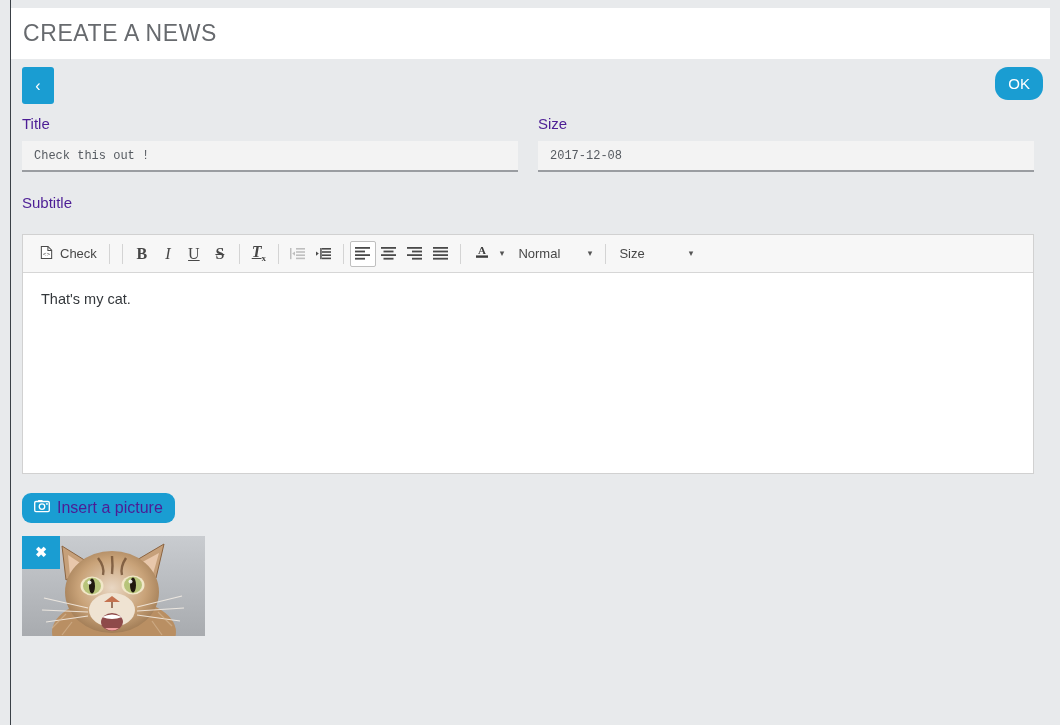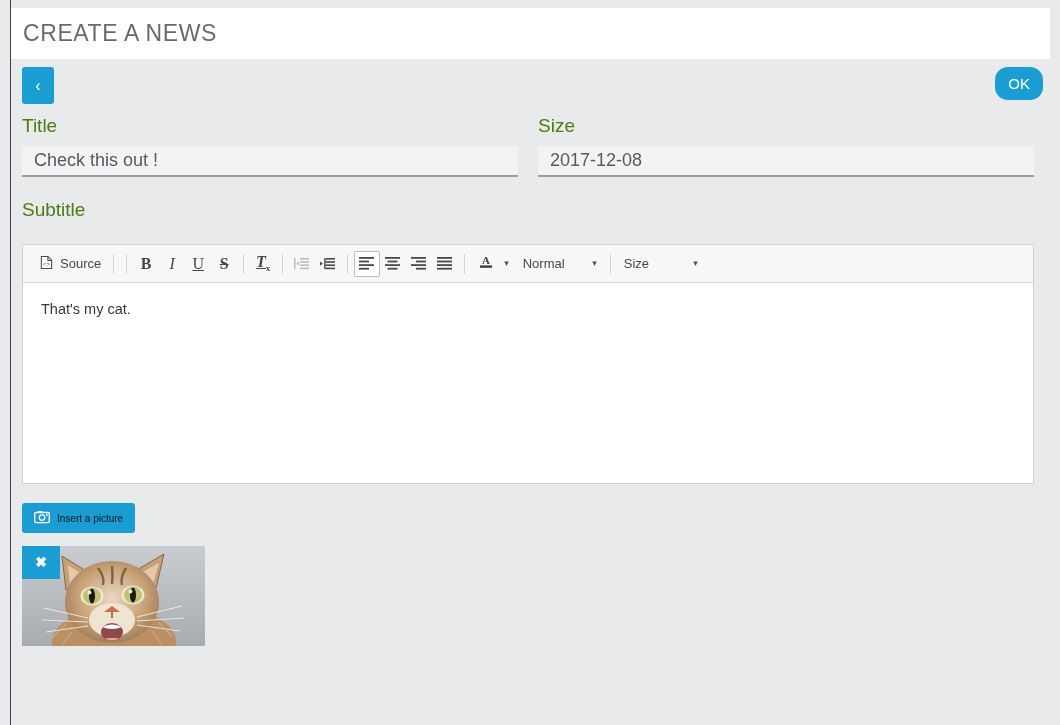--- a/index.html
+++ b/index.html
@@ -44,29 +44,29 @@
     min-width:44px; height:33px; padding:0 13px;
     background:#1a9dd2; border:0; border-radius:13px;
     color:#fff; cursor:pointer; font-size:15px;
     font-family:"Liberation Sans", sans-serif;
   }
   
   .form-area { position:absolute; left:22px; top:115px; width:1012px; }
   .row { display:flex; gap:20px; }
   .field { flex:1 1 0; min-width:0; }
   .field-label {
-    font-size:19px; color:#4d7c0f; margin-bottom:9px; display:block;
+    font-size:15px; color:#4c1d95; margin-bottom:9px; display:block;
   }
   .text-input {
     width:100%; height:31px;
     background:#f3f3f3;
     border:0; border-bottom:2px solid #9a9da1;
     padding:0 12px;
-    font-size:18px; color:#555a60;
-    font-family:Liberation Sans, sans-serif;
+    font-size:12px; color:#555a60;
+    font-family:Liberation Mono, monospace;
     outline:none;
   }
   .field-gap { height:22px; }
   
   .editor {
     margin-top:23px;
     border:1px solid #d1d1d1;
     background:#fff;
   }
   .editor-toolbar {
@@ -136,22 +136,22 @@
     position:absolute; right:3px; bottom:2px;
     width:12px; height:12px; cursor:nwse-resize;
     background:
       linear-gradient(135deg, transparent 0 48%, #b7b7b7 48% 56%, transparent 56% 64%, #b7b7b7 64% 72%, transparent 72% 80%, #b7b7b7 80% 88%, transparent 88%);
   }
   
   .btn-insert {
     margin-top:19px;
     display:inline-flex; align-items:center; gap:7px;
     height:30px; padding:0 12px;
-    background:#1a9dd2; border:0; border-radius:3px;
-    color:#0f172a; font-size:10px; cursor:pointer;
+    background:#1a9dd2; border:0; border-radius:9px;
+    color:#4c1d95; font-size:16px; cursor:pointer;
     font-family:"Liberation Sans", sans-serif;
   }
   .thumb-wrap {
     margin-top:13px; position:relative;
     width:183px; height:100px;
     overflow:hidden;
     background:#b9bbbe;
   }
   .thumb-img { position:absolute; inset:0; }
   .btn-remove {
@@ -203,21 +203,21 @@
     <div class="editor-toolbar">
 
       <div class="tb-source">
         <span>
           <svg width="15" height="15" viewBox="0 0 16 16">
             <path d="M2.5 1.5h7l4 4v9h-11z" fill="#fff" stroke="#4a4a4a" stroke-width="1.1"></path>
             <path d="M9.5 1.6v4.2h4" fill="none" stroke="#4a4a4a" stroke-width="1.1"></path>
             <text x="8" y="12" font-size="6.5" font-family="Liberation Mono, monospace" fill="#4a4a4a" text-anchor="middle">&lt;&gt;</text>
           </svg>
         </span>
-        <span>Source</span>
+        <span>Check</span>
       </div>
 
       <span class="tb-sep"></span>
       <span class="tb-sep"></span>
 
       <button class="tb-btn b-bold">B</button>
       <button class="tb-btn b-ital">I</button>
       <button class="tb-btn b-und">U</button>
       <button class="tb-btn b-strk">S</button>
 

